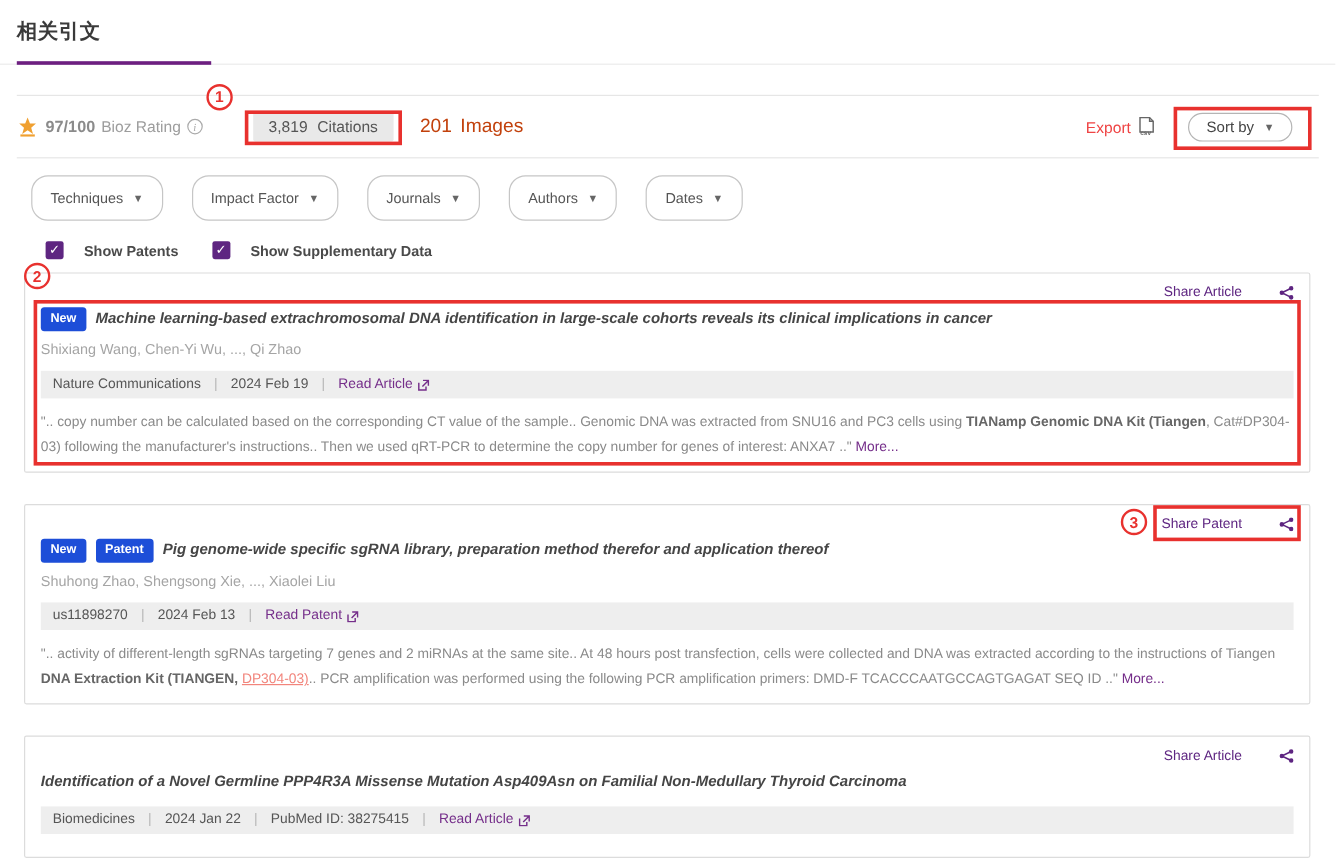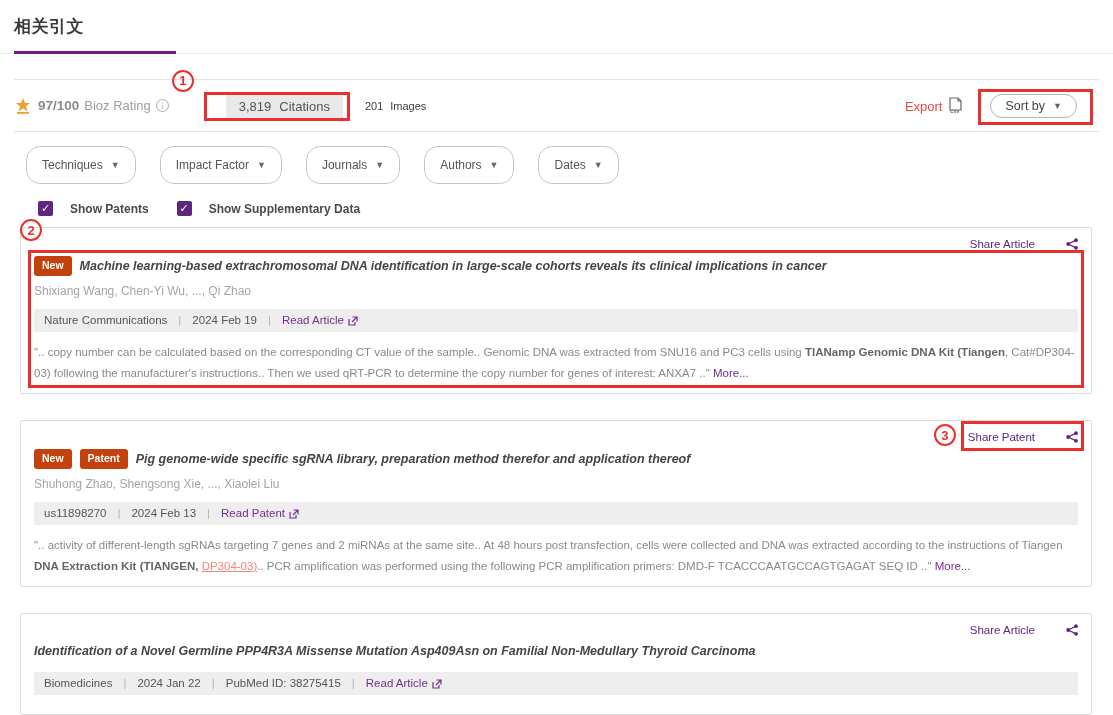--- a/index.html
+++ b/index.html
@@ -18,21 +18,21 @@
   .tb-left { display:flex; align-items:center; }
   .tb-right { display:flex; align-items:center; }
   .rating-val { font-size:13.5px; font-weight:bold; color:#8b8b8b; margin-left:6px; }
   .rating-lbl { font-size:13px; color:#9d9d9d; margin-left:5px; }
   .info-icon { display:inline-flex; width:13px; height:13px; border:1px solid #aaa; border-radius:50%;
                color:#aaa; font-size:9px; align-items:center; justify-content:center; margin-left:5px;
                font-style:italic; font-family:"Liberation Serif",serif; }
   .citations-tab { margin-left:42px; background:#e9e9e9; border-radius:2px; padding:5px 13px;
                    font-size:13px; color:#555; cursor:pointer; white-space:nowrap; }
   .citations-tab .num { margin-right:8px; }
-  .images-link { margin-left:22px; font-size:11px; color:#404040; cursor:pointer; white-space:nowrap; }
+  .images-link { margin-left:22px; font-size:16px; color:#c2410c; cursor:pointer; white-space:nowrap; }
   .images-link .num { margin-right:7px; }
   .export { display:flex; align-items:flex-end; font-size:13px; color:#ef4444; cursor:pointer; }
   .export svg { margin-left:5px; }
   .sort-pill { margin:0 22px 0 26px; border:1px solid #b5b5b5; border-radius:14px; padding:4px 14px;
                font-size:12.5px; color:#444; background:#fff; cursor:pointer; display:flex; align-items:center; white-space:nowrap; }
   .caret { font-size:9px; color:#666; margin-left:8px; }
 
   
   .filters { display:flex; margin:14px 0 0 26px; gap:24px; }
   .pill { border:1px solid #c6c6c6; border-radius:14px; background:#fff; padding:11px 15px;
@@ -44,21 +44,21 @@
   .cb-label { margin-left:17px; font-size:12px; font-weight:bold; color:#4a4a4a; }
 
   
   .cards { margin:11px 0 0 20px; width:1072px; }
   .card { position:relative; border:1px solid #dcdcdc; border-radius:2px; background:#fff; padding:6px 13px 9px 13px; }
   .card + .card { margin-top:26px; }
   .share-row { display:flex; justify-content:flex-end; height:17px; }
   .share-link { display:inline-flex; align-items:center; font-size:11.5px; color:#5e2581; cursor:pointer; white-space:nowrap;gap:26px; }
   .share-link svg { margin-left:5px; }
   .title-row { margin-top:6px; font-size:12.5px; line-height:1.4; }
-  .badge { display:inline-block; background:#c2410c; color:#fff; font-size:10.5px; font-weight:bold;
+  .badge { display:inline-block; background:#1d4ed8; color:#fff; font-size:10.5px; font-weight:bold;
            padding:2px 8px 3px; border-radius:3px; margin-right:8px; position:relative; top:-1px; }
   .card-title { font-weight:bold; color:#454545;font-style:italic; }
   .authors { margin-top:7px; font-size:12px; color:#a5a5a5; }
   .meta-bar { margin-top:11px; background:#eee; height:23px; display:flex; align-items:center;
               padding:0 10px; font-size:11.5px; color:#555; }
   .meta-sep { color:#b5b5b5; margin:0 11px; }
   .meta-link { color:#752e8a; cursor:pointer; display:inline-flex; align-items:flex-end; }
   .meta-link svg { margin-left:4px; }
   .snippet { margin-top:10px; font-size:11.5px; color:#8a8a8a; line-height:1.85; }
   .snippet b { color:#666; }
@@ -95,21 +95,21 @@
         <svg width="18" height="18" viewBox="0 0 18 18">
           <polygon points="9,1 11,6 16,6 12,9.4 13.5,14.6 9,11.5 4.5,14.6 6,9.4 2,6 7,6" fill="#f0a030"></polygon>
           <rect x="3" y="15" width="12" height="1.8" fill="#f0a030"></rect>
         </svg>
       </span>
       <span class="rating-val">97/100</span>
       <span class="rating-lbl">Bioz Rating</span>
       <span class="info-icon">i</span>
 
       <span class="ann-wrap" style="margin-left:42px;">
-        <span class="citations-tab" style="margin-left:15px;">
+        <span class="citations-tab" style="margin-left:0;">
           <span class="num">3,819</span><span>Citations</span>
         </span>
         <span class="ann-box ann-cit-box"></span>
         <span class="ann-circle ann-cit-circle">1</span>
       </span>
 
       <span class="images-link">
         <span class="num">201</span><span>Images</span>
       </span>
     </div>

